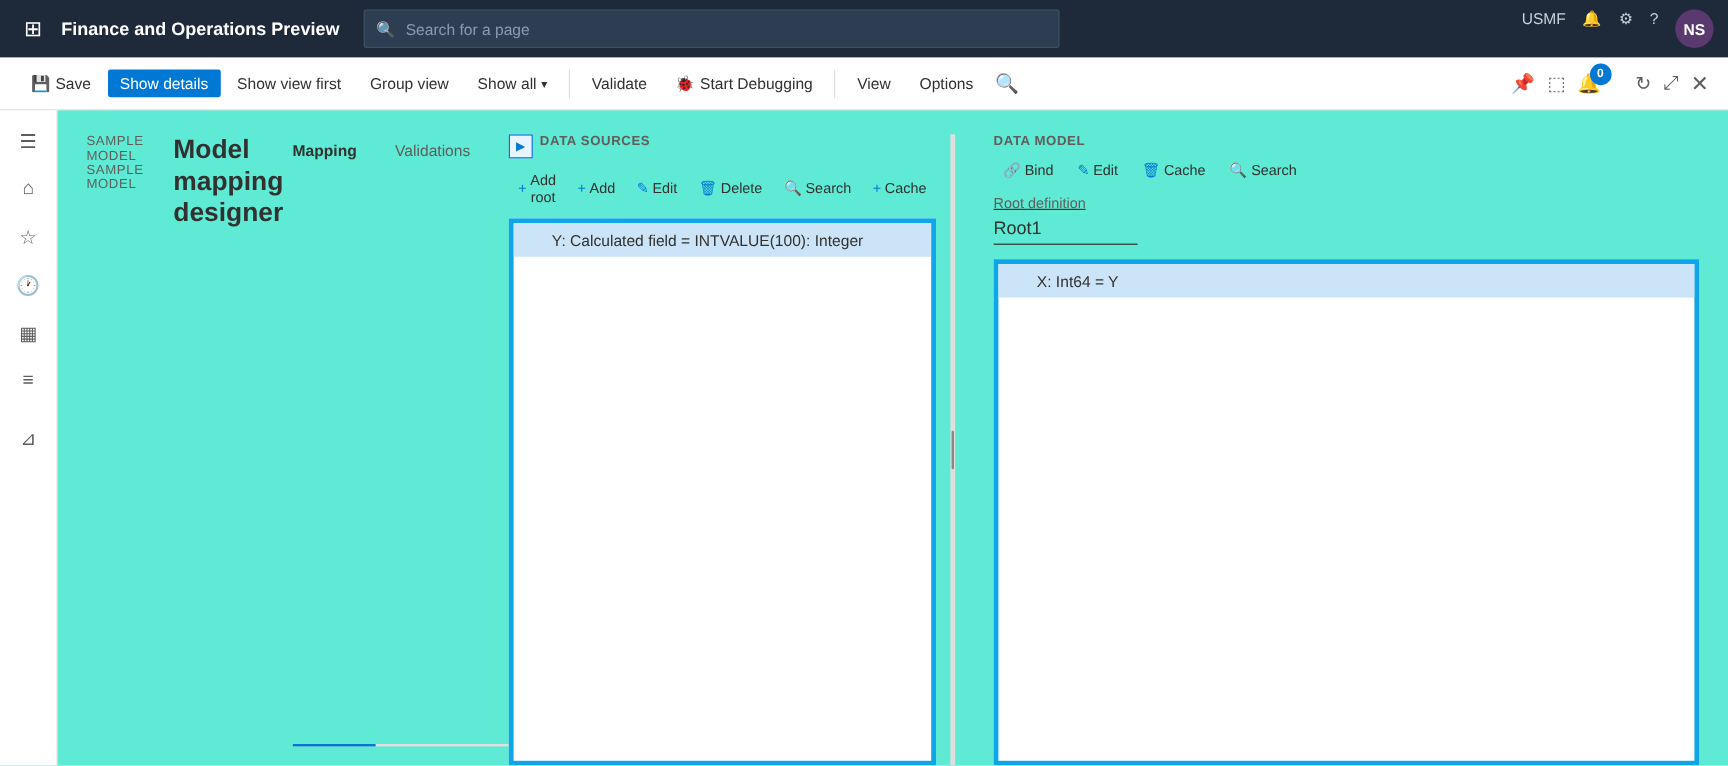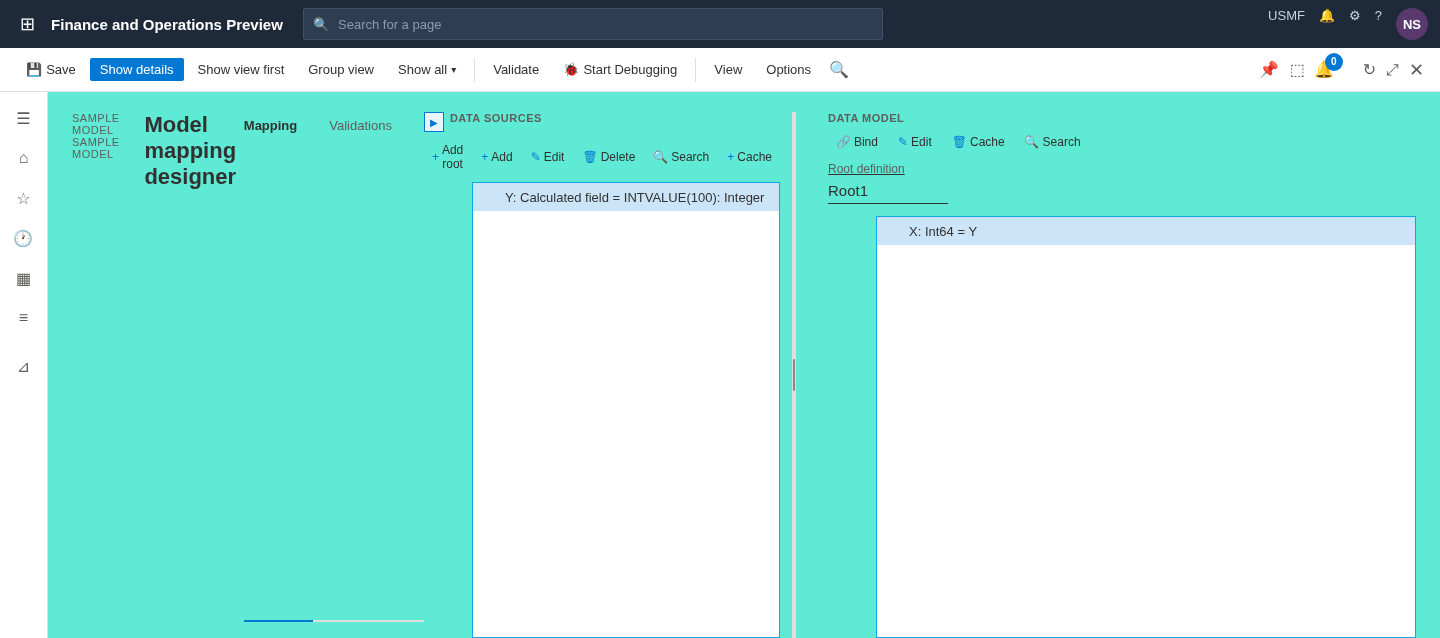--- a/index.html
+++ b/index.html
@@ -197,24 +197,23 @@
       display: flex; align-items: center; gap: 3px;
       padding: 3px 8px;
       border: none; background: transparent;
       cursor: pointer; font-size: 12px; color: #323130;
       border-radius: 2px;
     }
     .panel-btn .btn-icon { color: #0078d4; font-size: 12px; }
 
     .panel-content {
       flex: 1;
-      border: 1px solid #0ea5e9;
+      border: 4px solid #0ea5e9;
       background: #fff;
       overflow: auto;
-      margin-left: 48px;
     }
     .tree-row {
       display: flex;
       align-items: center;
       padding: 6px 12px;
       cursor: pointer;
       font-size: 13px;
     }
     .tree-row.selected { background: #cce4f7; }
     .tree-expand {

